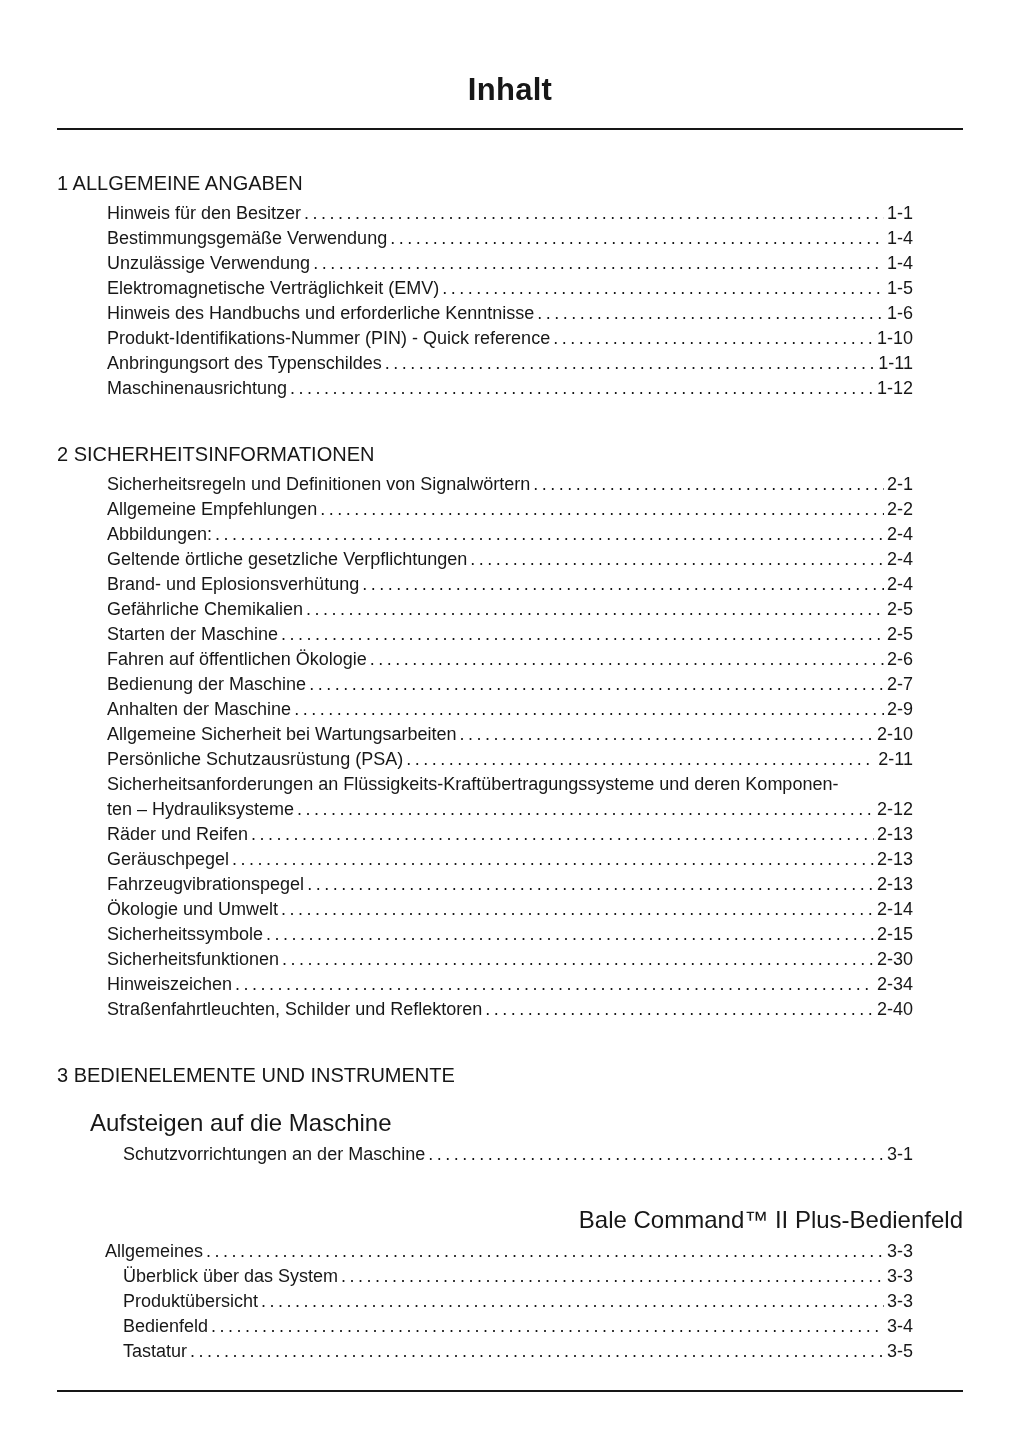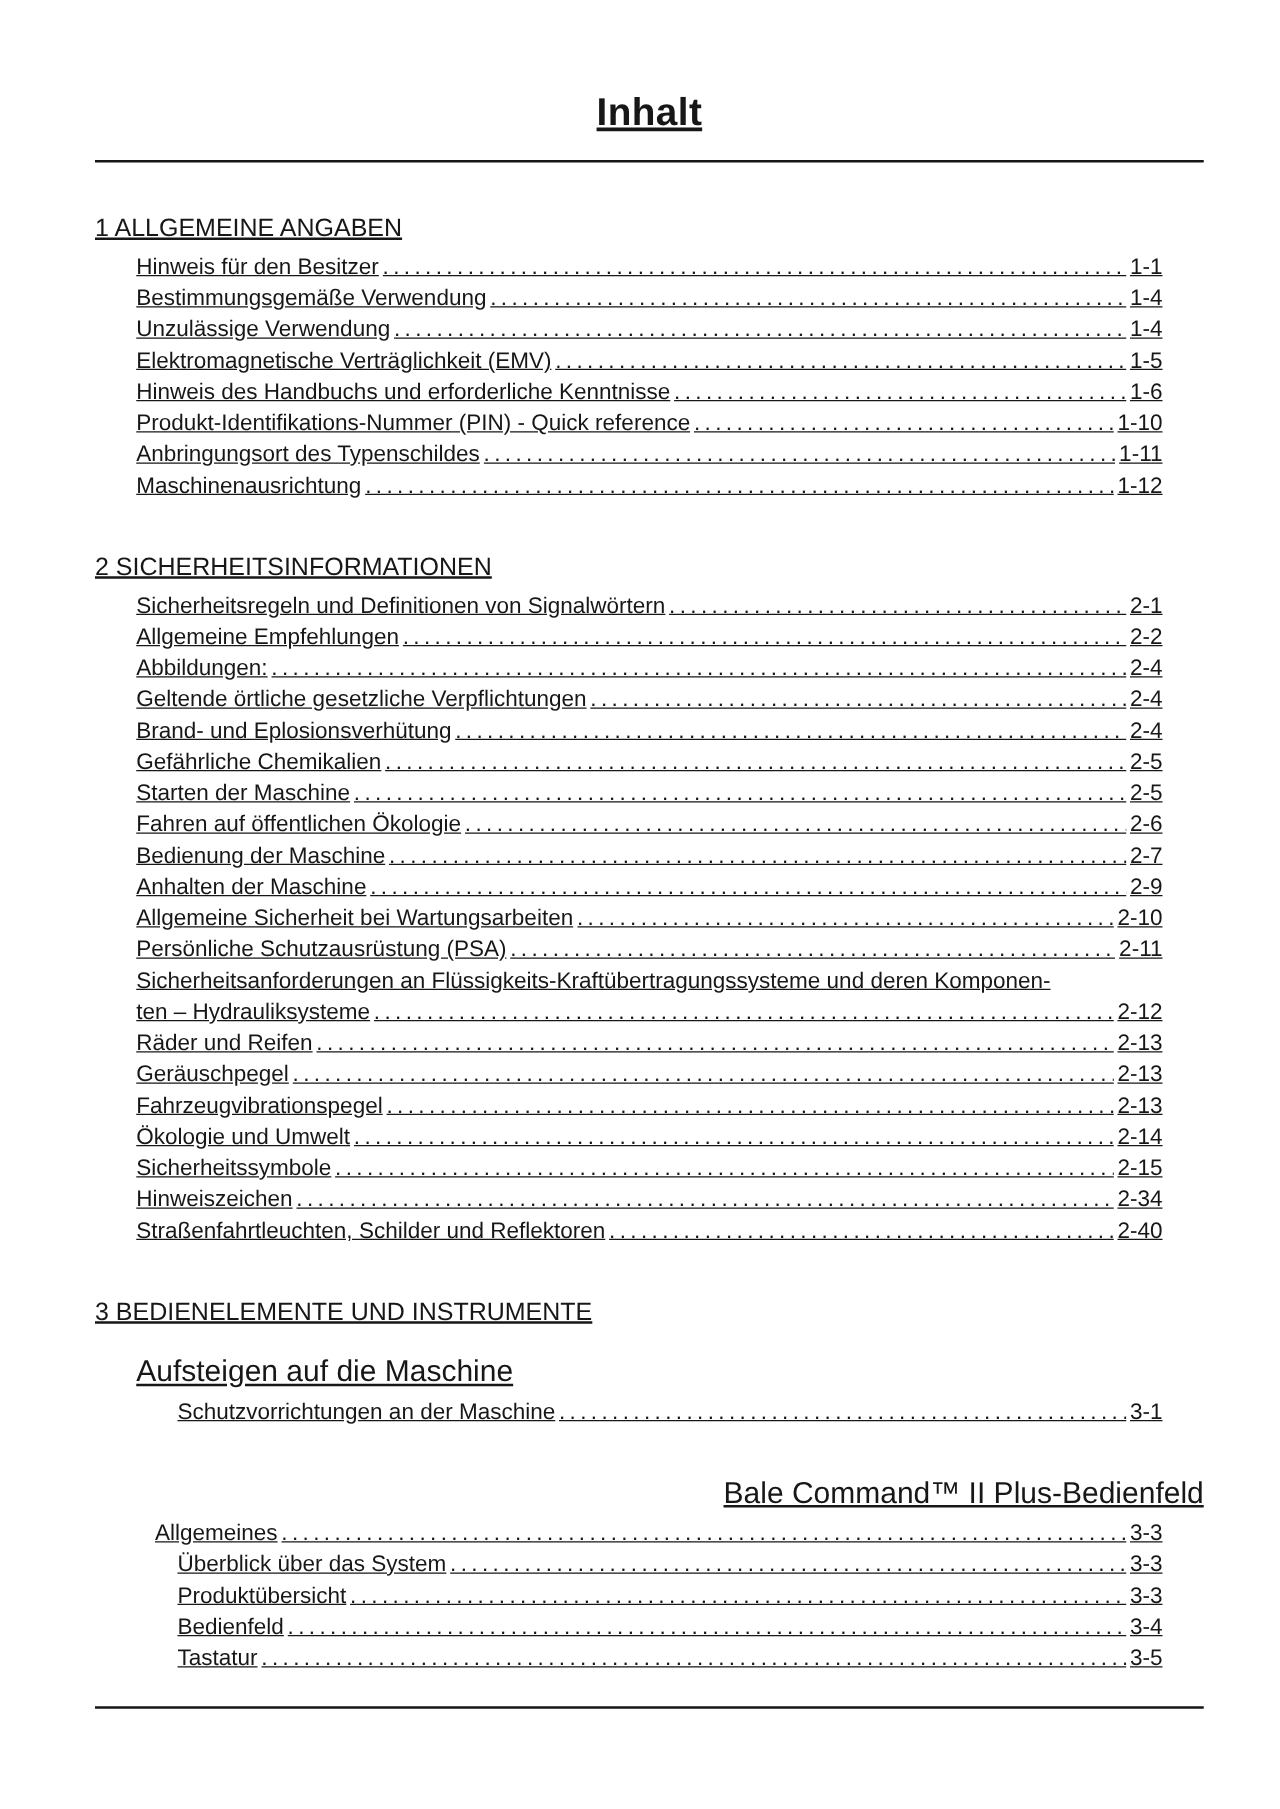--- a/index.html
+++ b/index.html
@@ -5,21 +5,21 @@
   * { box-sizing: border-box; }
   html, body { margin: 0; padding: 0; }
   body {
     width: 1024px;
     height: 1447px;
     background: #ffffff;
     color: #171717;
     font-family: "Liberation Sans", sans-serif;
     overflow: hidden;
   }
-  .doc { padding: 0 61px 0 76px; text-decoration: underline; }
+  .doc { padding: 0 61px 0 57px; }
   .doc-title {
     margin: 0;
     padding-top: 72px;
     text-align: center;
     font-size: 31px;
     line-height: 36px;
     font-weight: 700;
     letter-spacing: 0.3px;
   }
   .rule { height: 2px; background: #161616; }
@@ -31,21 +31,21 @@
     font-size: 20px;
     line-height: 30px;
     font-weight: 400;
     margin-bottom: 3px;
   }
   .toc-row {
     display: flex;
     align-items: flex-start;
     font-size: 18px;
     line-height: 25px;
-    margin: 0 33px;
+    margin: 0 50px;
   }
   .toc-row.ind1 { margin-left: 48px; }
   .toc-row.ind2 { margin-left: 66px; }
   .toc-label { white-space: nowrap; }
   .toc-leader {
     flex: 1;
     overflow: hidden;
     white-space: nowrap;
     margin: 0 3px;
     min-width: 8px;
@@ -204,20 +204,25 @@
             <span class="toc-label">Ökologie und Umwelt</span>
             <span class="toc-leader"></span>
             <span class="toc-page">2-14</span>
           </div>
           <div class="toc-row">
             <span class="toc-label">Sicherheitssymbole</span>
             <span class="toc-leader"></span>
             <span class="toc-page">2-15</span>
           </div>
           <div class="toc-row">
+            <span class="toc-label">Sicherheitsfunktionen</span>
+            <span class="toc-leader"></span>
+            <span class="toc-page">2-30</span>
+          </div>
+          <div class="toc-row">
             <span class="toc-label">Hinweiszeichen</span>
             <span class="toc-leader"></span>
             <span class="toc-page">2-34</span>
           </div>
           <div class="toc-row">
             <span class="toc-label">Straßenfahrtleuchten, Schilder und Reflektoren</span>
             <span class="toc-leader"></span>
             <span class="toc-page">2-40</span>
           </div>
         </div>

